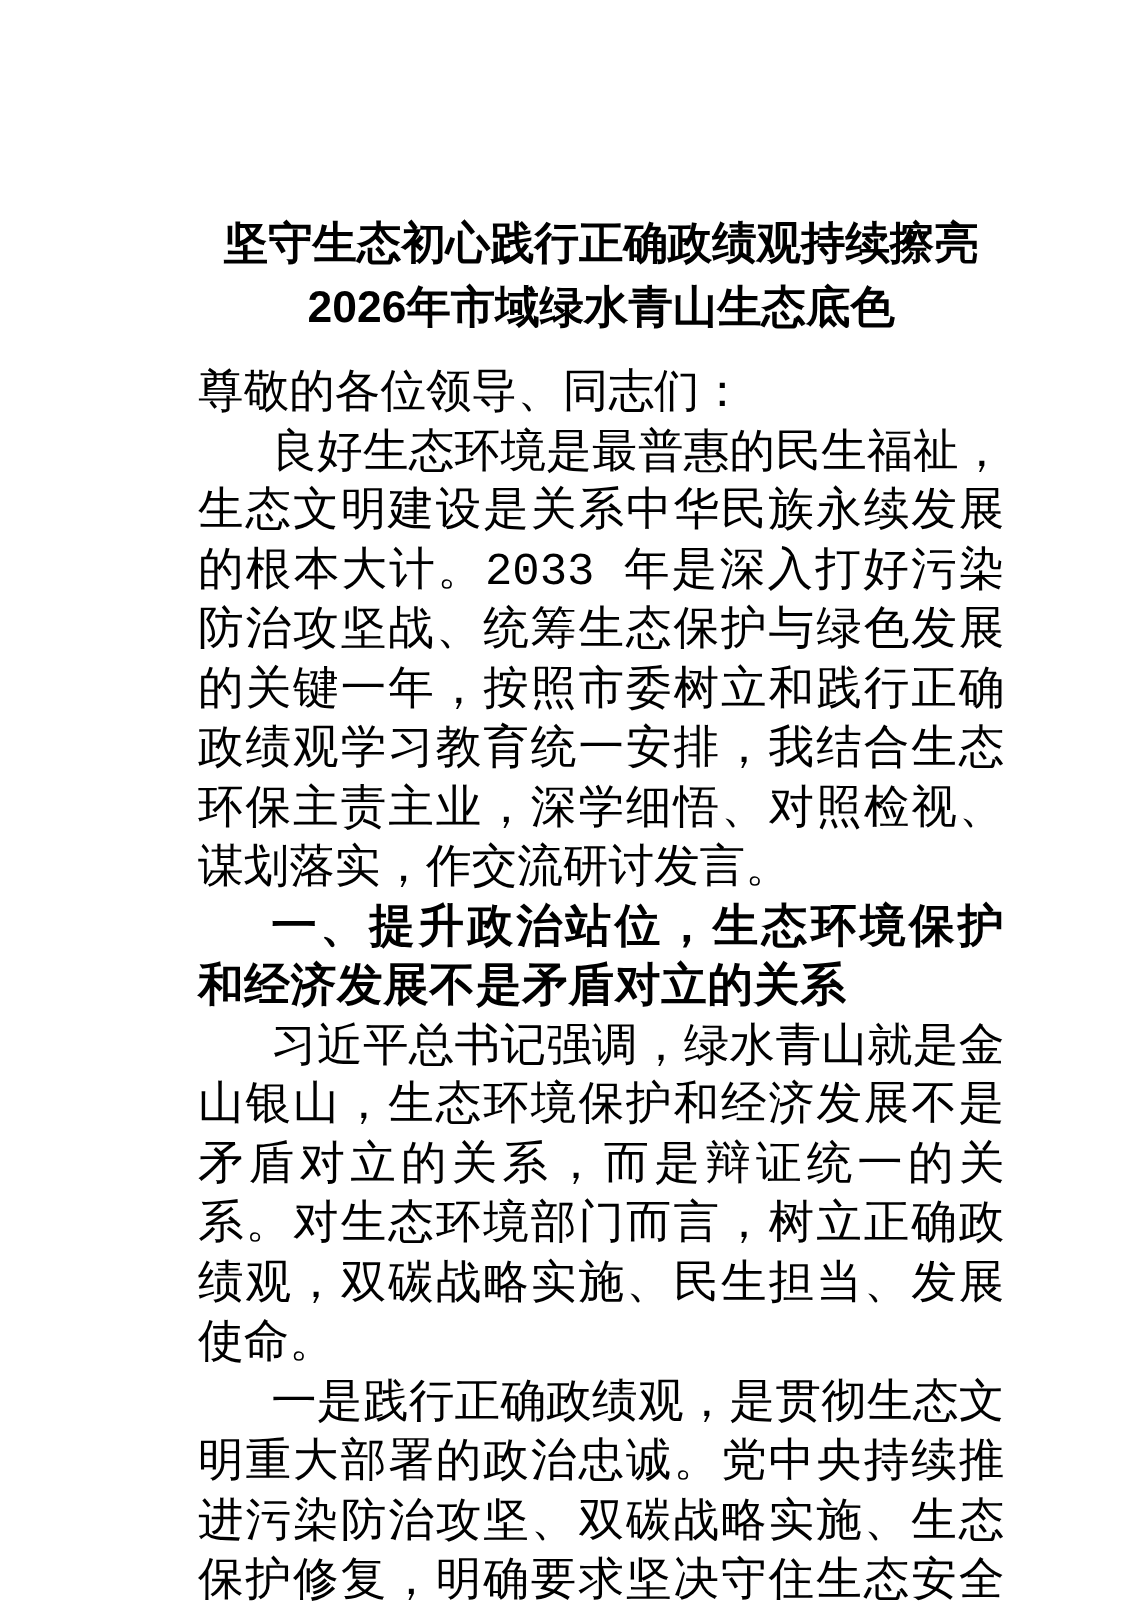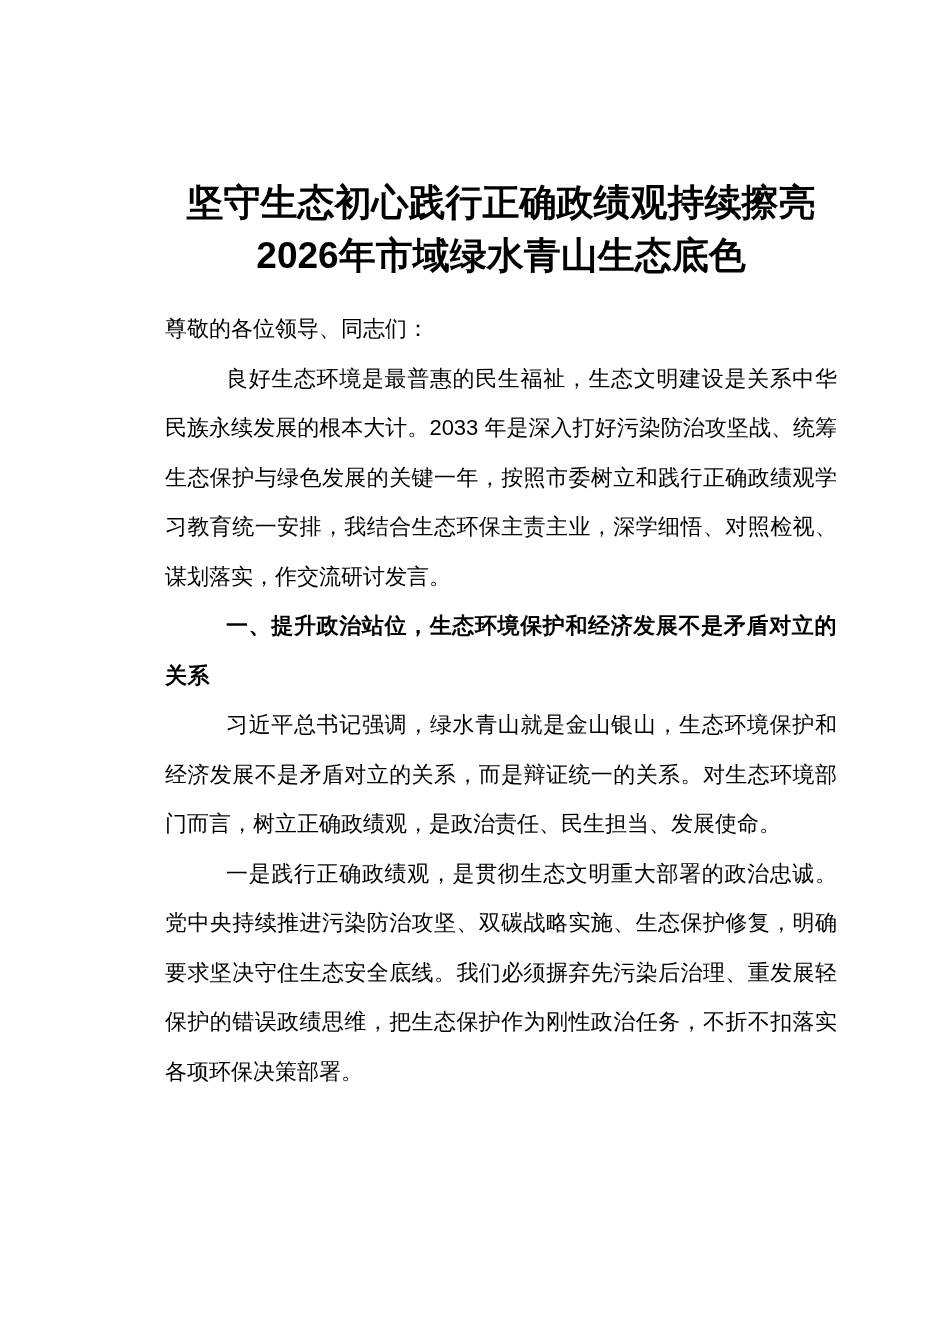--- a/index.html
+++ b/index.html
@@ -29,29 +29,30 @@
   .doc-title {
     font-size: 37px;
     font-weight: bold;
     line-height: 53px;
     text-align: center;
     letter-spacing: 0px;
     margin: 0 0 22px 0;
     color: #000000;
   }
   .para {
-    font-size: 22px;
+    font-size: 38px;
     line-height: 49.5px;
     text-align: justify;
     text-justify: inter-character;
     text-align-last: left;
     margin: 0 0 0 0;
     color: #000000;
     word-break: break-all;
     letter-spacing: 0px;
+    font-family: Liberation Mono, monospace;
   }
   .para.heading {
     font-weight: bold;
     letter-spacing: 0.6px;
   }
   .indent2 {
     text-indent: 61px;
   }
 </style>
 </head>
@@ -61,18 +62,18 @@
   <div class="content">
 
     <h1 class="doc-title">坚守生态初心践行正确政绩观持续擦亮2026年市域绿水青山生态底色</h1>
 
     <p class="para">尊敬的各位领导、同志们：</p>
 
     <p class="para indent2">良好生态环境是最普惠的民生福祉，生态文明建设是关系中华民族永续发展的根本大计。2033 年是深入打好污染防治攻坚战、统筹生态保护与绿色发展的关键一年，按照市委树立和践行正确政绩观学习教育统一安排，我结合生态环保主责主业，深学细悟、对照检视、谋划落实，作交流研讨发言。</p>
 
     <p class="para heading indent2">一、提升政治站位，生态环境保护和经济发展不是矛盾对立的关系</p>
 
-    <p class="para indent2">习近平总书记强调，绿水青山就是金山银山，生态环境保护和经济发展不是矛盾对立的关系，而是辩证统一的关系。对生态环境部门而言，树立正确政绩观，是政治责任、民生担当、发展使命。</p>
+    <p class="para indent2">习近平总书记强调，绿水青山就是金山银山，生态环境保护和经济发展不是矛盾对立的关系，而是辩证统一的关系。对生态环境部门而言，树立正确政绩观，双碳战略实施、民生担当、发展使命。</p>
 
     <p class="para indent2">一是践行正确政绩观，是贯彻生态文明重大部署的政治忠诚。党中央持续推进污染防治攻坚、双碳战略实施、生态保护修复，明确要求坚决守住生态安全底线。我们必须摒弃先污染后治理、重发展轻保护的错误政绩思维，把生态保护作为刚性政治任务，不折不扣落实各项环保决策部署。</p>
 
   </div>
 </div>
 
 </body></html>

